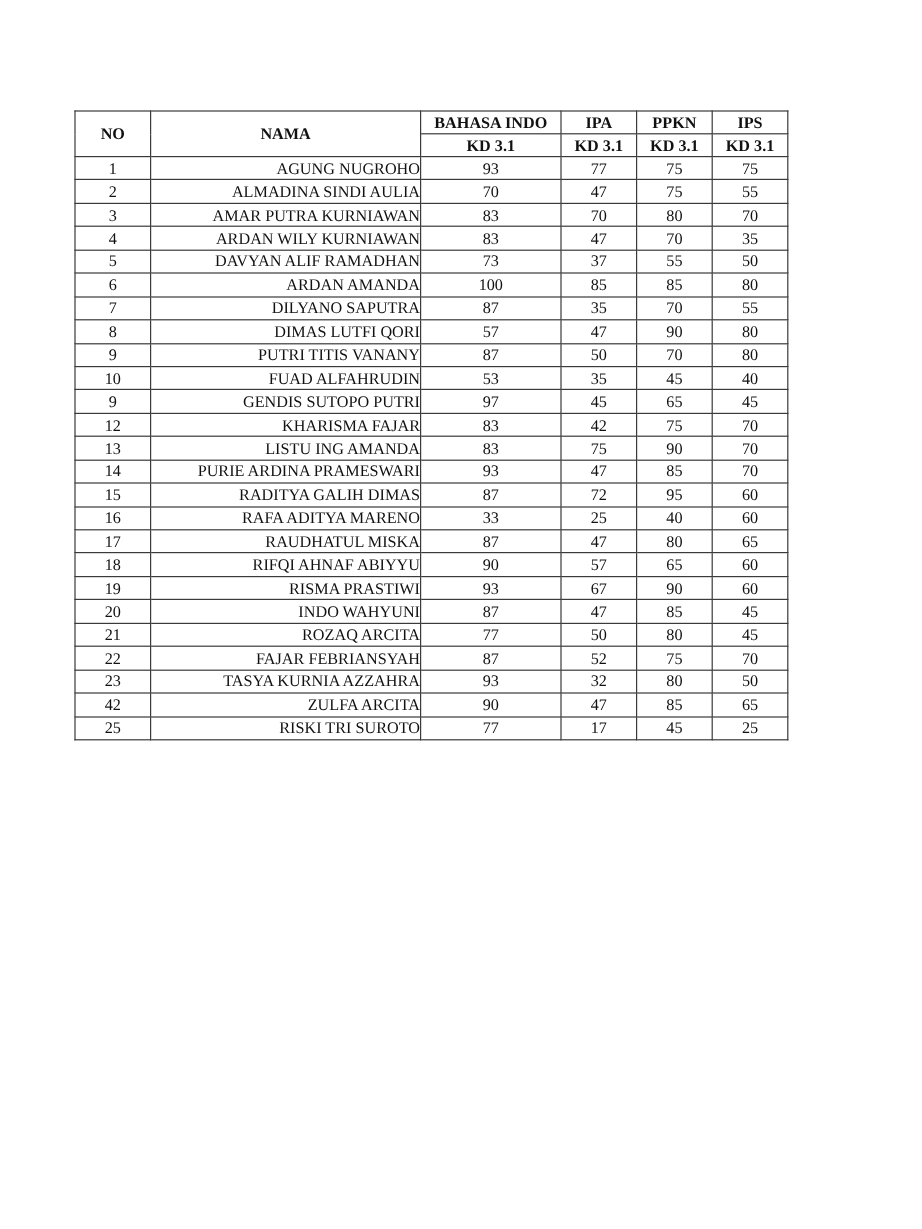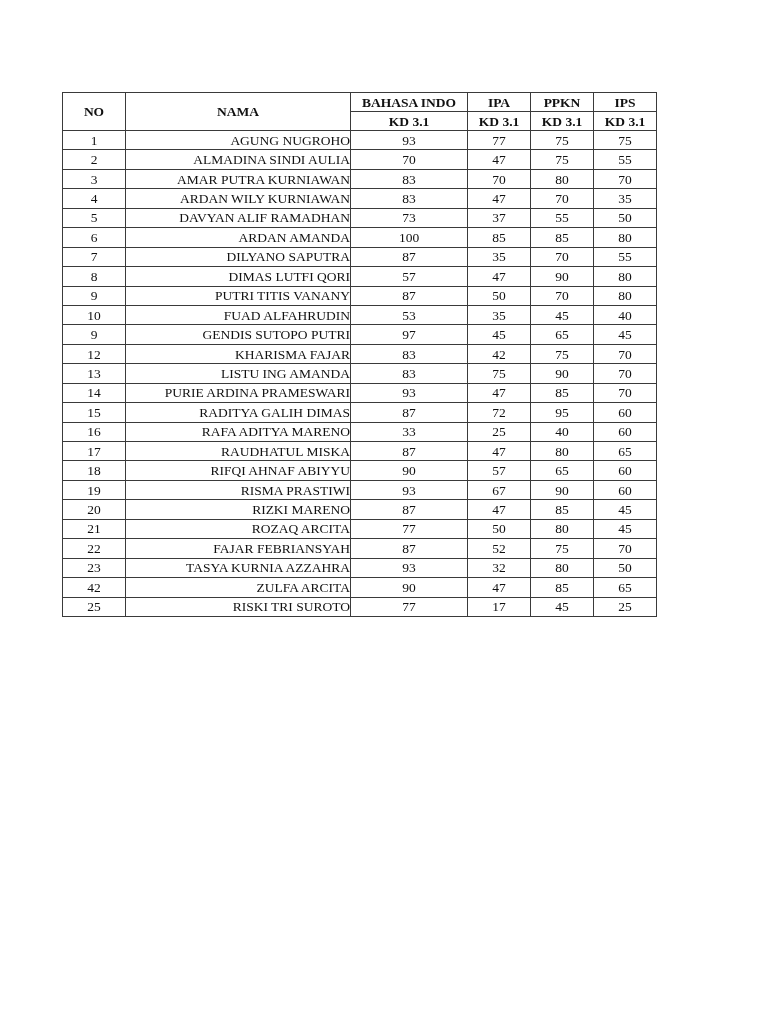--- a/index.html
+++ b/index.html
@@ -224,21 +224,21 @@
       <tr class="data-row">
         <td class="c-no">19</td>
         <td class="c-name">RISMA PRASTIWI</td>
         <td class="c-num">93</td>
         <td class="c-num">67</td>
         <td class="c-num">90</td>
         <td class="c-num">60</td>
       </tr>
       <tr class="data-row">
         <td class="c-no">20</td>
-        <td class="c-name">RIZKI MARENO</td>
+        <td class="c-name">INDO WAHYUNI</td>
         <td class="c-num">87</td>
         <td class="c-num">47</td>
         <td class="c-num">85</td>
         <td class="c-num">45</td>
       </tr>
       <tr class="data-row">
         <td class="c-no">21</td>
         <td class="c-name">ROZAQ ARCITA</td>
         <td class="c-num">77</td>
         <td class="c-num">50</td>

